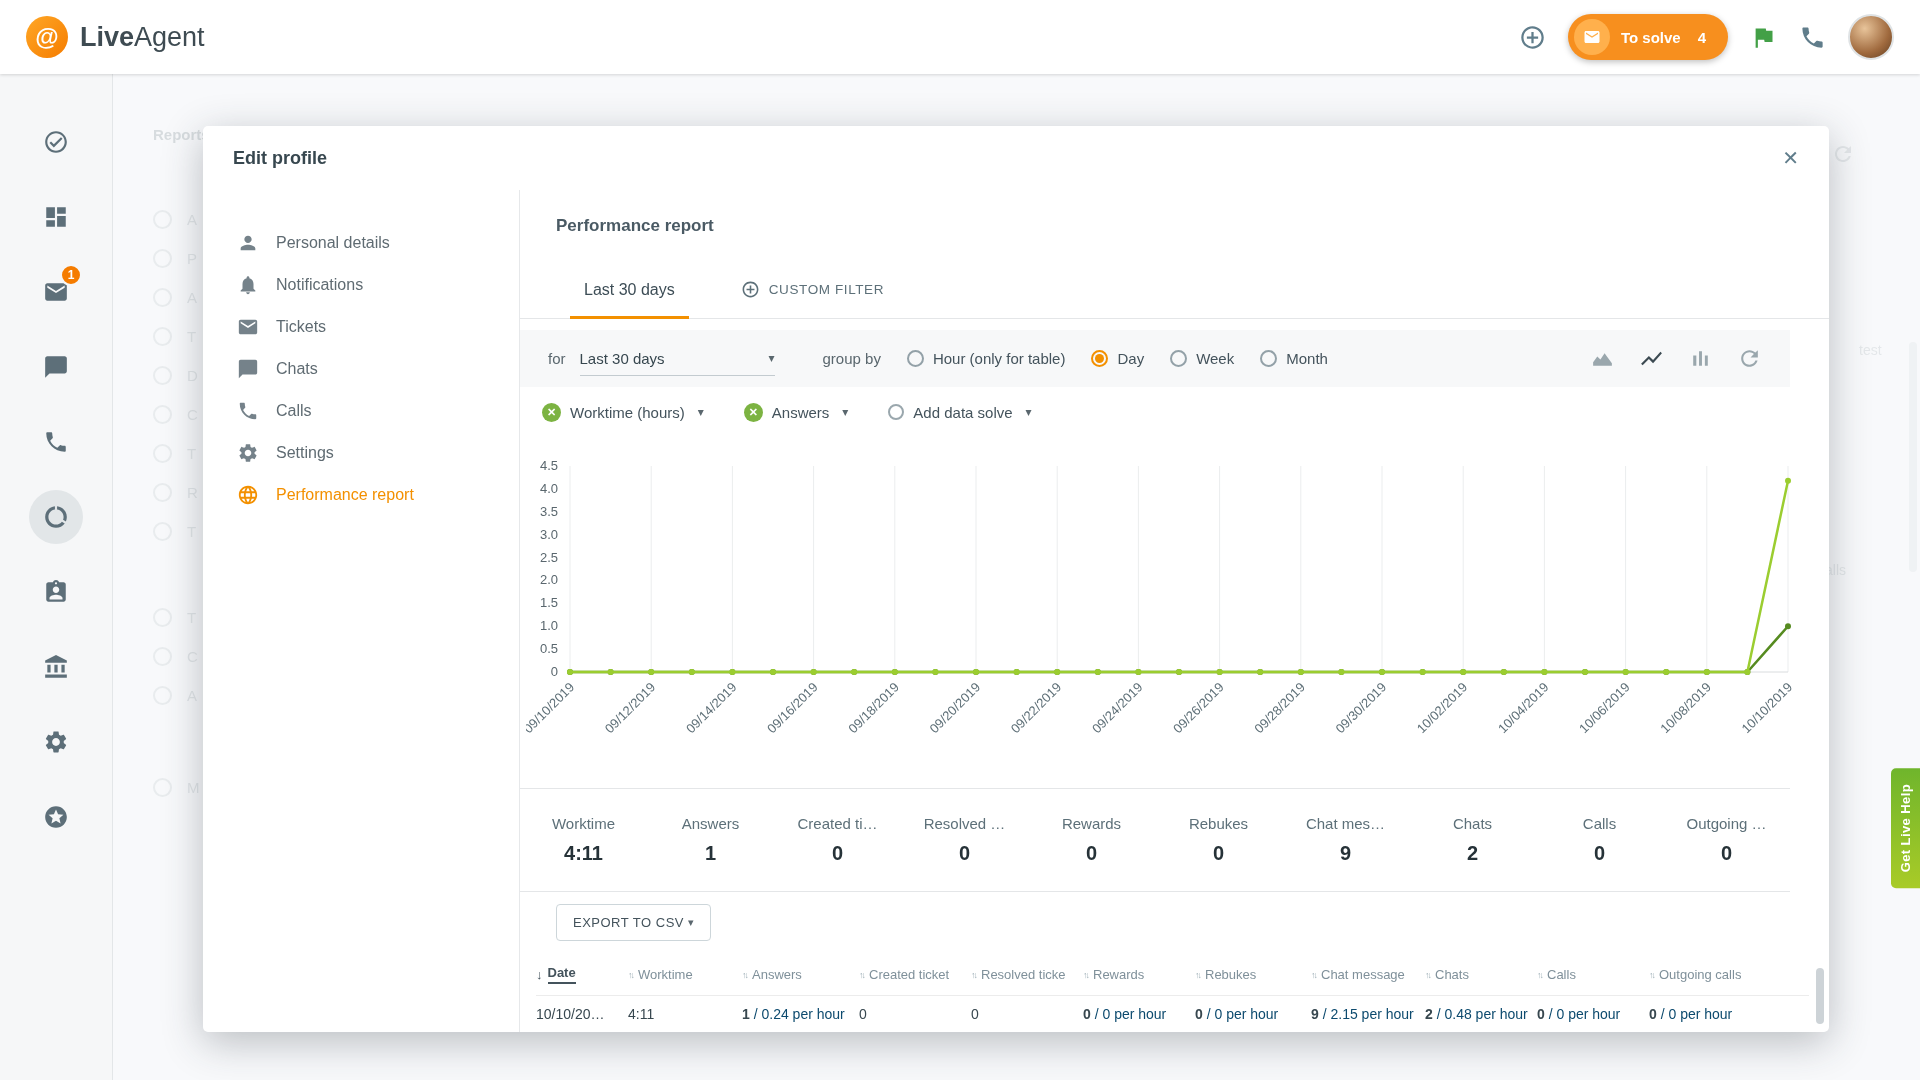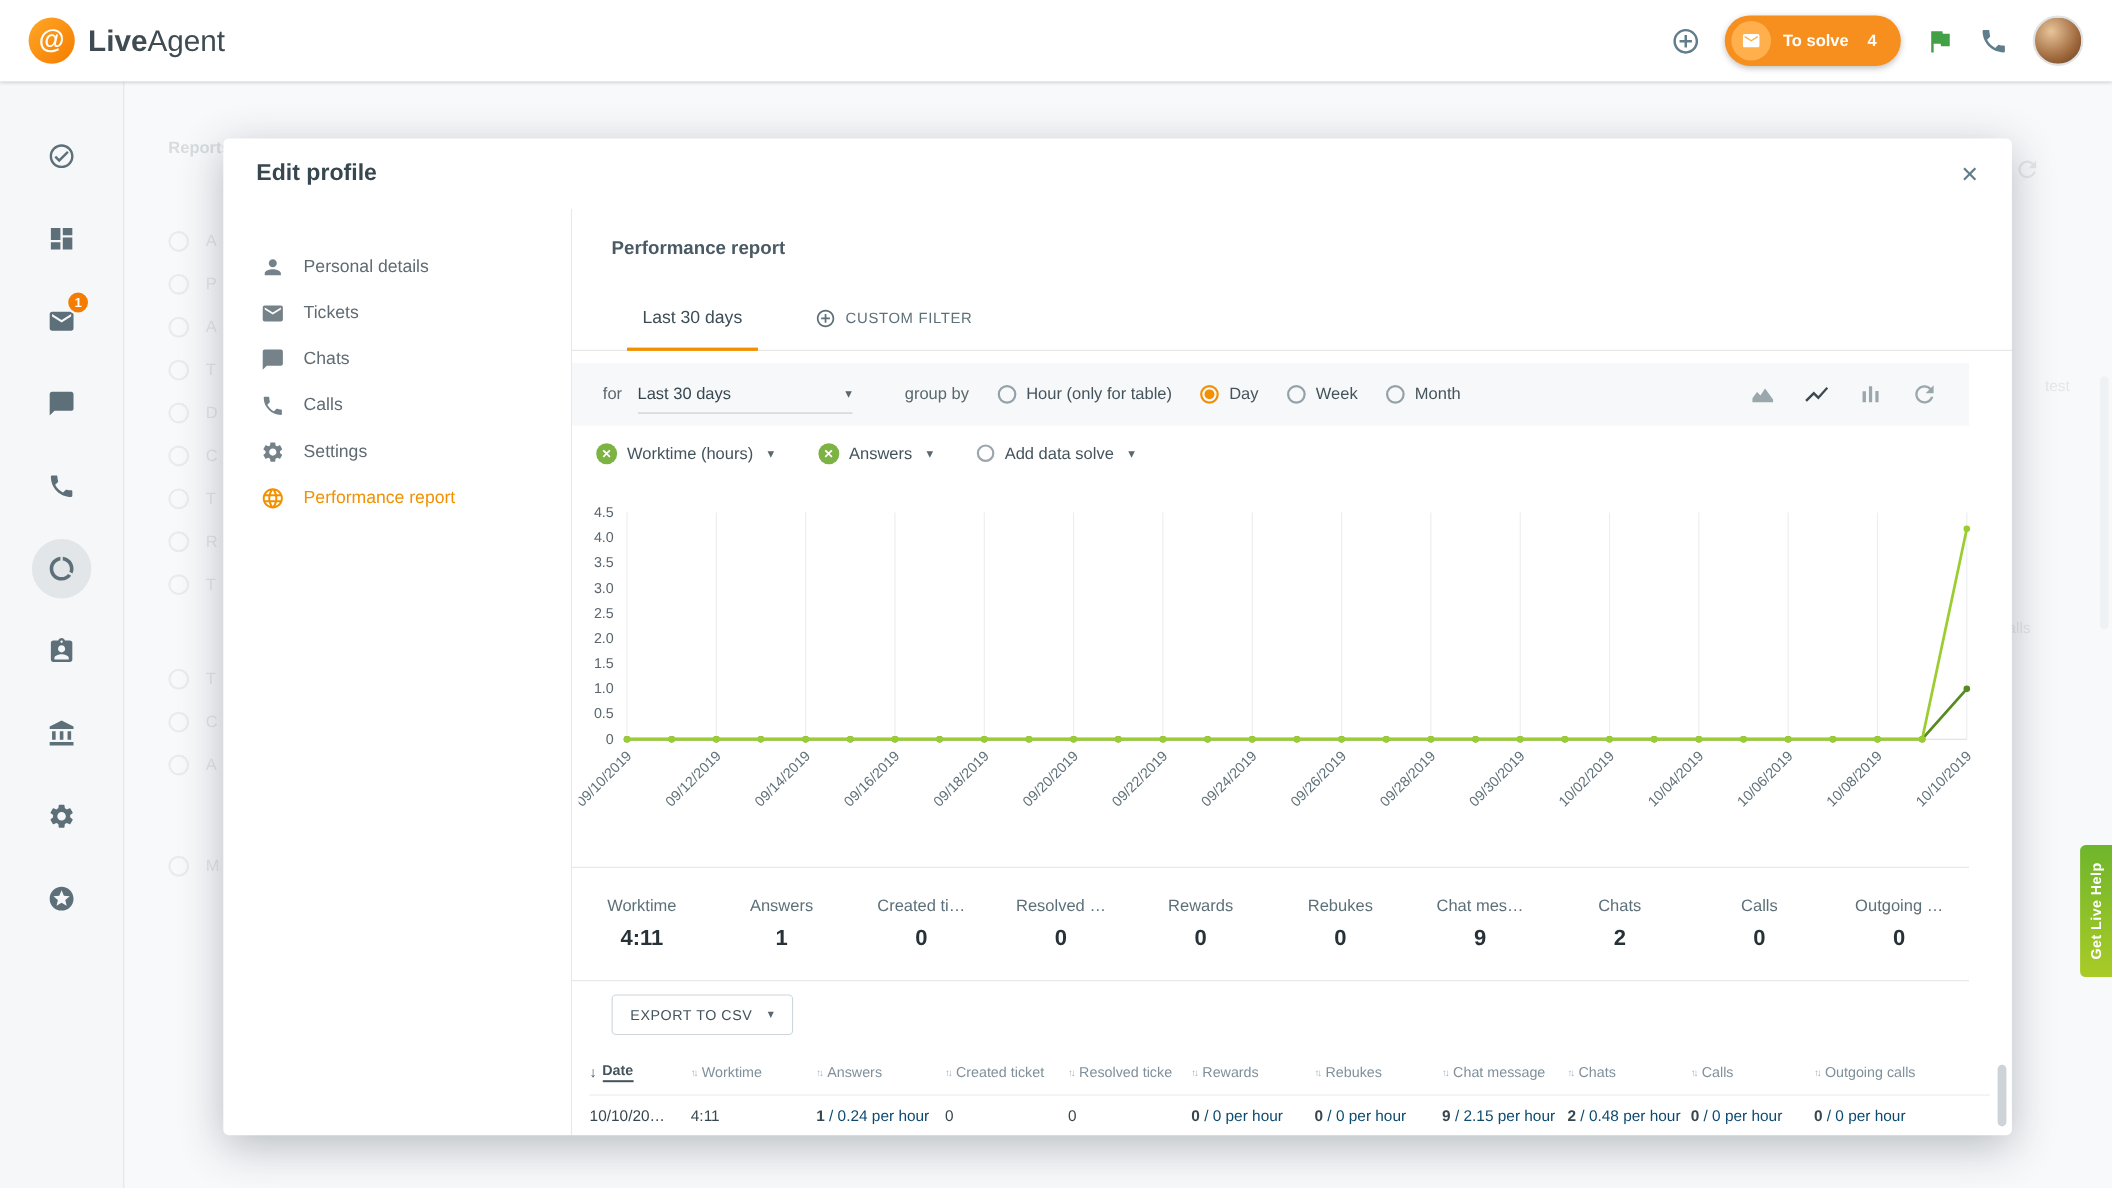--- a/index.html
+++ b/index.html
@@ -45,21 +45,21 @@
   .bg-refresh{position:absolute;left:1718px;top:68px;color:#8a979e}
   .bg-scroll{position:absolute;right:3px;top:268px;width:8px;height:230px;background:#c3cad0;border-radius:4px}
   .overlay{position:absolute;left:113px;top:74px;right:0;bottom:0;background:rgba(250,251,252,.8);z-index:15}
 
   
   .live-help{position:absolute;right:0;top:768px;z-index:60;background:linear-gradient(0deg,#6fb52c,#a9cb27);color:#fff;font-size:13px;font-weight:700;writing-mode:vertical-rl;transform:rotate(180deg);padding:16px 7px;border-radius:0 5px 5px 0;letter-spacing:.4px;cursor:pointer}
 
   
   .modal{position:absolute;left:203px;top:126px;width:1626px;height:906px;background:#fff;border-radius:5px;box-shadow:0 10px 40px rgba(40,50,60,.3);z-index:40}
   .modal-header{height:64px;display:flex;align-items:center;justify-content:space-between;padding:0 30px}
-  .modal-title{font-size:21px;font-weight:600;color:#37474f}
+  .modal-title{font-size:18px;font-weight:600;color:#37474f}
   .close{font-size:20px;color:#607d8b;background:none;border:0;cursor:pointer}
   .m-nav{position:absolute;left:0;top:64px;width:316px;padding-top:32px}
   .m-nav-item{height:42px;display:flex;align-items:center;gap:17px;padding-left:34px;font-size:16px;color:#5f6b72;cursor:pointer}
   .m-nav-item .icon{width:22px;height:22px;color:#75828a}
   .m-nav-item.active,.m-nav-item.active .icon{color:#f39000}
   .m-vdiv{position:absolute;left:316px;top:64px;bottom:0;width:1px;background:#e6e8ea}
   .m-content{position:absolute;left:317px;top:64px;right:0;bottom:0;overflow:hidden}
   .sec-title{position:absolute;left:36px;top:26px;font-size:17px;font-weight:600;color:#4a5a64}
   .tabs{position:absolute;left:0;right:0;top:71px;height:58px;border-bottom:1px solid #e4e6e8;display:flex;align-items:center;padding-left:42px}
   .tab{height:58px;display:flex;align-items:center;padding:0 22px;font-size:16px;color:#3d4d56;position:relative;cursor:pointer;gap:9px}
@@ -89,21 +89,21 @@
   .ylab{font-size:13px;fill:#5a676e}
   .xlab{font-size:13px;fill:#5f7078}
   .grid{stroke:#ebedee;stroke-width:1}
   .axis{stroke:#d9dcde;stroke-width:1}
 
   .stats{position:absolute;left:0;right:39px;top:598px;height:104px;border-top:1px solid #e4e6e8;border-bottom:1px solid #e4e6e8;display:flex;align-items:center}
   .stat{flex:1;text-align:center;overflow:hidden}
   .stat .sl{font-size:15px;color:#5d7079;white-space:nowrap;overflow:hidden;text-overflow:ellipsis;padding:0 6px}
   .stat .sv{font-size:20px;font-weight:700;color:#263238;margin-top:10px}
 
-  .export{position:absolute;left:36px;top:714px;height:37px;border:1px solid #cdd6da;border-radius:4px;background:#fff;display:flex;align-items:center;gap:14px;padding:0 16px;font-size:13px;letter-spacing:.5px;color:#44535c;cursor:pointer}
+  .export{position:absolute;left:36px;top:714px;height:37px;border:1px solid #cdd6da;border-radius:4px;background:#fff;display:flex;align-items:center;gap:4px;padding:0 16px;font-size:13px;letter-spacing:.5px;color:#44535c;cursor:pointer}
   .export .caret{font-size:11px}
 
   .table{position:absolute;left:16px;right:20px;top:764px}
   .t-head{display:flex;height:42px;align-items:center;border-bottom:1px solid #ececec}
   .th{font-size:13px;color:#7f909a;display:flex;align-items:center;gap:5px;white-space:nowrap;overflow:hidden;cursor:pointer;flex:0 0 auto}
   .th.sorted{color:#44535c}
   .th.sorted .thl{border-bottom:2px solid #44535c;padding-bottom:2px;font-weight:600}
   .sort{font-size:9px;letter-spacing:-2px;color:#9fb0b8}
   .t-row{display:flex;height:36px;align-items:center}
   .td{font-size:14px;color:#37474f;white-space:nowrap;overflow:hidden;flex:0 0 auto}
@@ -291,20 +291,26 @@
   <div class="modal-header">
     <div class="modal-title">Edit profile</div>
     <button class="close"><span>✕</span></button>
   </div>
   <div class="m-nav" id="modal-nav">
       <div class="m-nav-item">
         <svg class="icon" viewBox="0 0 24 24">
           <path d="M12 12c2.21 0 4-1.79 4-4s-1.79-4-4-4-4 1.79-4 4 1.79 4 4 4zm0 2c-2.67 0-8 1.34-8 4v2h16v-2c0-2.66-5.33-4-8-4z"></path>
         </svg>
         <span>Personal details</span>
+      </div>
+      <div class="m-nav-item">
+        <svg class="icon" viewBox="0 0 24 24">
+          <path d="M12 22c1.1 0 2-.9 2-2h-4c0 1.1.89 2 2 2zm6-6v-5c0-3.07-1.64-5.64-4.5-6.32V4c0-.83-.67-1.5-1.5-1.5s-1.5.67-1.5 1.5v.68C7.63 5.36 6 7.92 6 11v5l-2 2v1h16v-1l-2-2z"></path>
+        </svg>
+        <span>Notifications</span>
       </div>
       <div class="m-nav-item">
         <svg class="icon" viewBox="0 0 24 24">
           <path d="M20 4H4c-1.1 0-1.99.9-1.99 2L2 18c0 1.1.9 2 2 2h16c1.1 0 2-.9 2-2V6c0-1.1-.9-2-2-2zm0 4l-8 5-8-5V6l8 5 8-5v2z"></path>
         </svg>
         <span>Tickets</span>
       </div>
       <div class="m-nav-item">
         <svg class="icon" viewBox="0 0 24 24">
           <path d="M20 2H4c-1.1 0-1.99.9-1.99 2L2 22l4-4h14c1.1 0 2-.9 2-2V4c0-1.1-.9-2-2-2z"></path>

